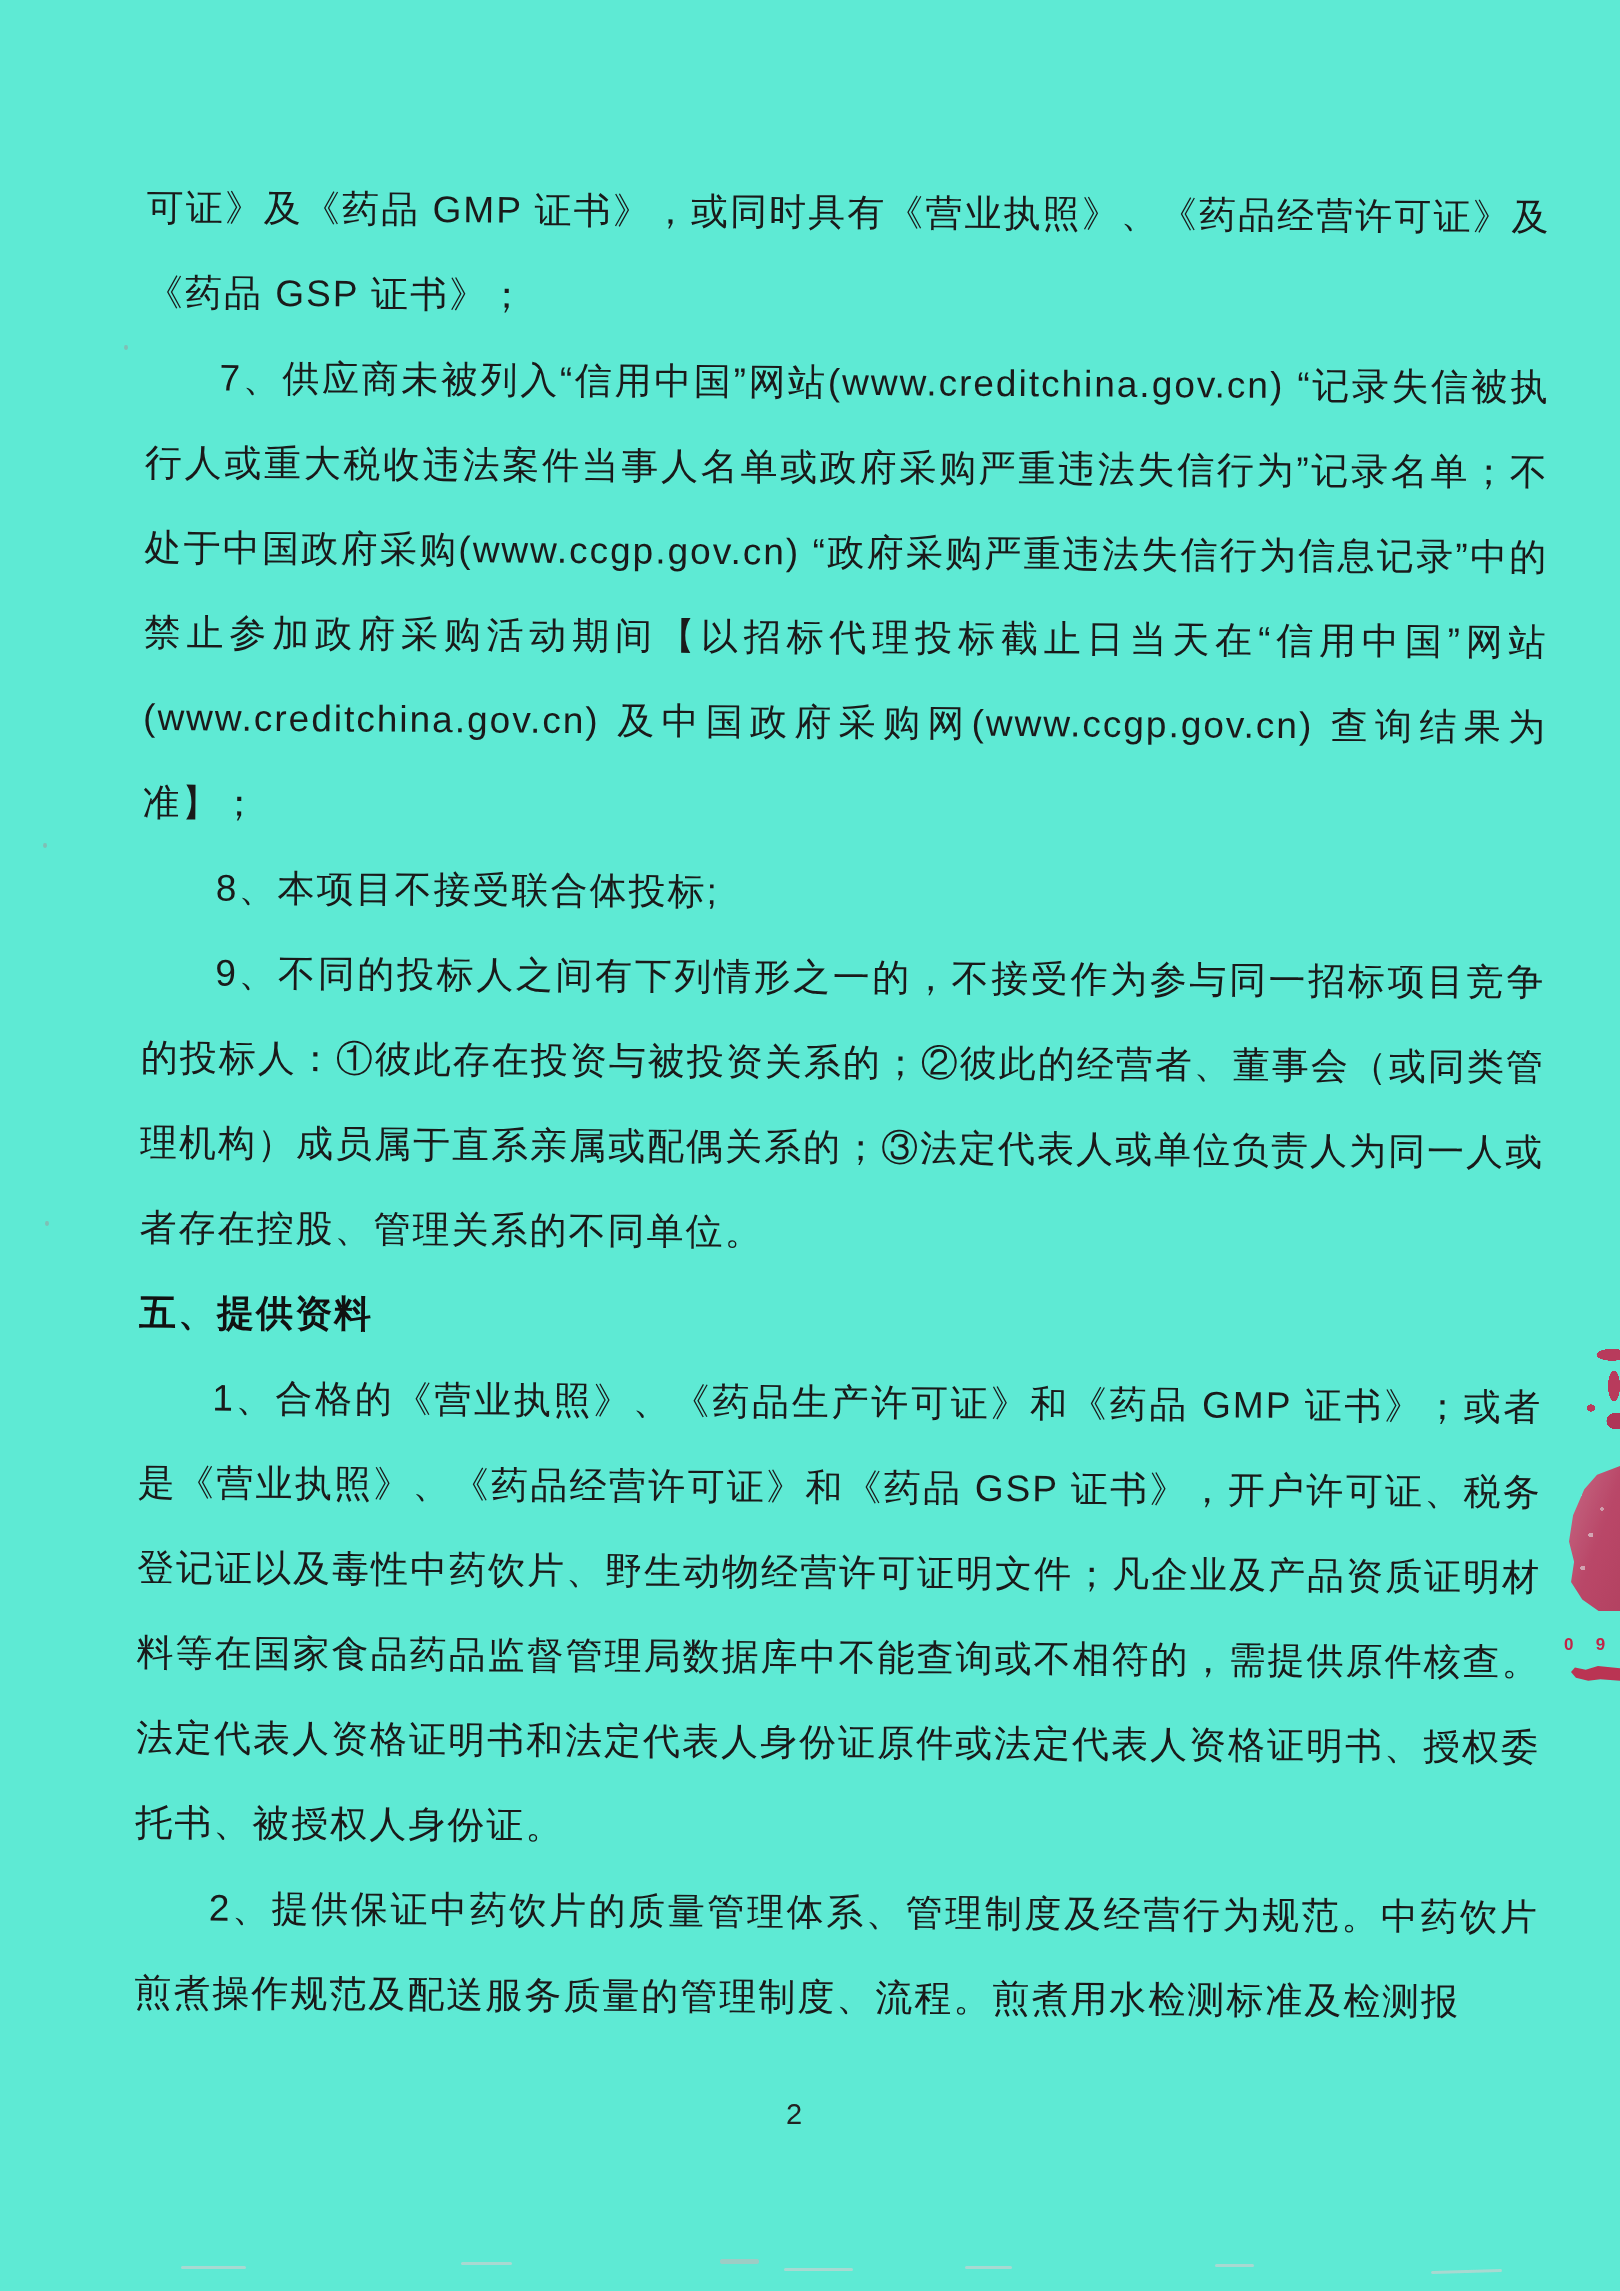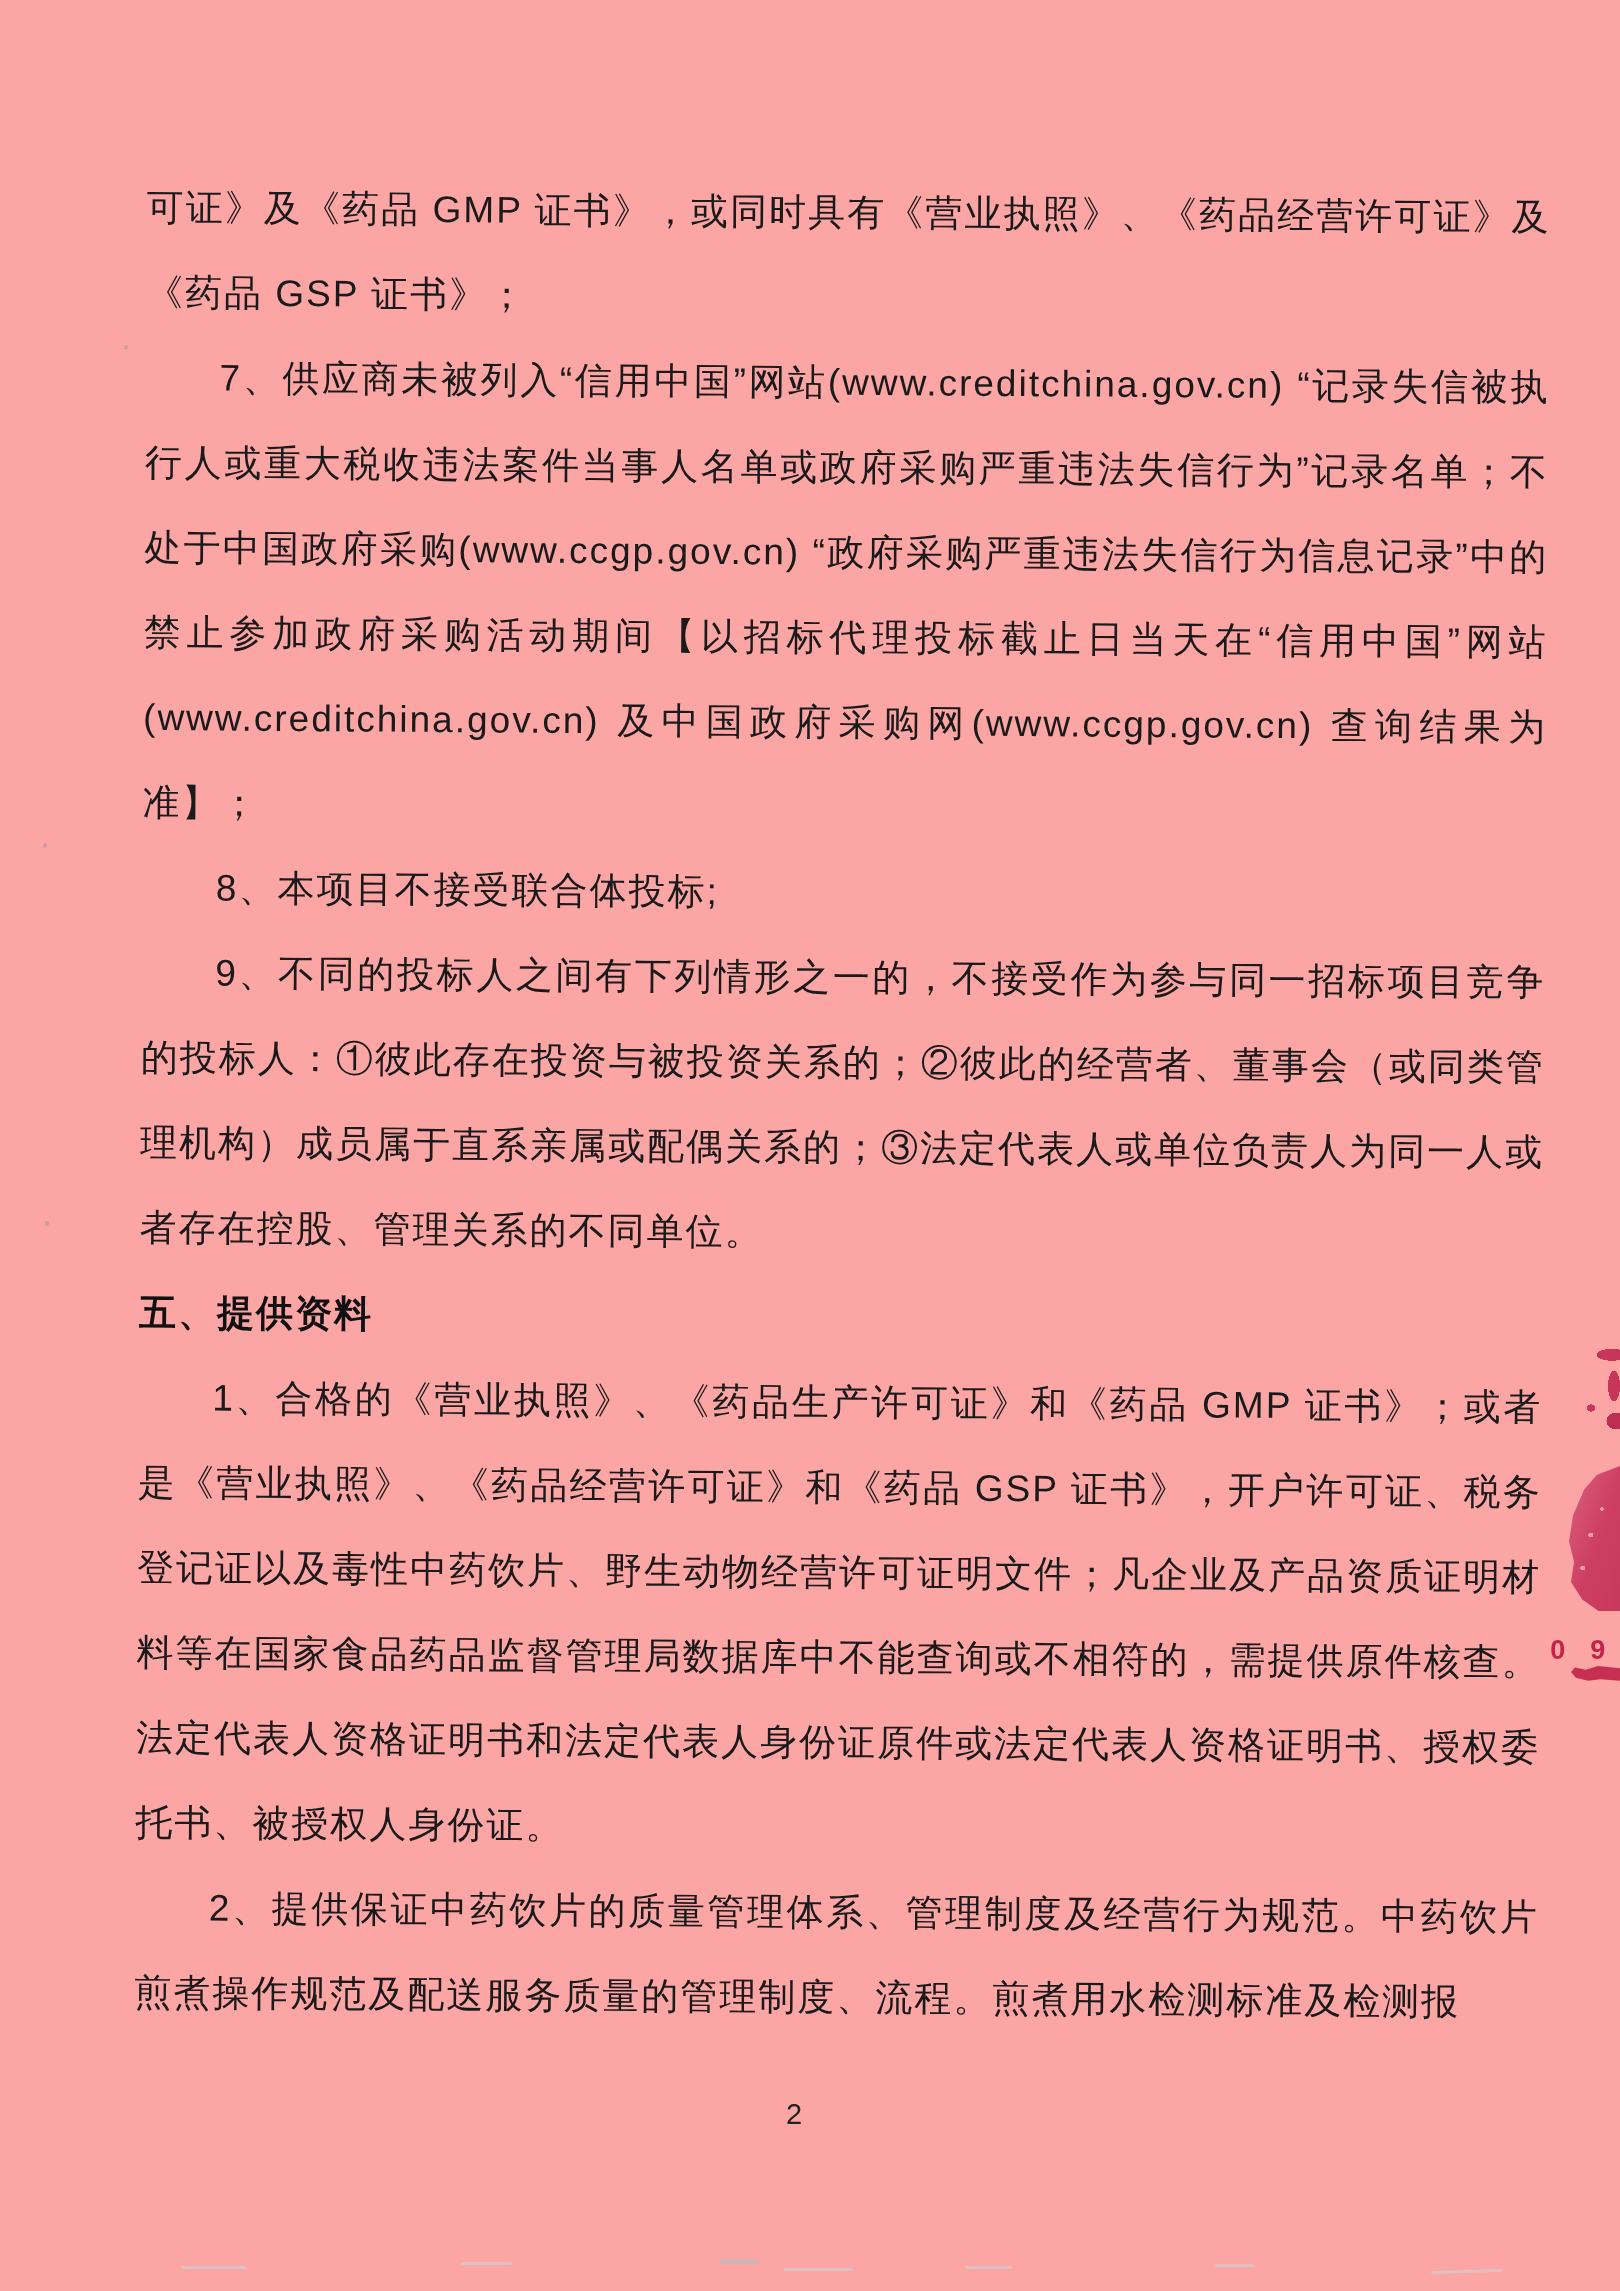--- a/index.html
+++ b/index.html
@@ -4,21 +4,21 @@
 <style>
   html, body {
     margin: 0;
     padding: 0;
     background: #ffffff;
   }
   .page {
     position: relative;
     width: 1620px;
     height: 2292px;
-    background: #fca5a5;
+    background: #5eead4;
     overflow: hidden;
     font-family: "Liberation Sans", sans-serif;
     color: #1c1c1c;
   }
   
   .text-block {
     position: absolute;
     left: 147px;
     top: 165px;
     width: 1404px;
@@ -77,21 +77,21 @@
       radial-gradient(circle 4.9px at 13.7px 102px, rgba(255,255,255,0.5) 50%, rgba(255,255,255,0) 51%),
       radial-gradient(circle 3.9px at 33px 43px, rgba(255,255,255,0.45) 50%, rgba(255,255,255,0) 51%),
       linear-gradient(110deg, #d4587a 0%, #c73059 55%, #c02b52 100%);
     clip-path: polygon(100% 0, 55% 6%, 30% 16%, 8% 34%, 0 52%, 10% 66%, 4% 80%, 26% 92%, 58% 100%, 100% 100%);
     opacity: 0.88;
   }
   .stamp-digits {
     position: absolute;
     right: 5.9px;
     top: 1635px;
-    font-size: 27px;
+    font-size: 17px;
     font-weight: bold;
     color: #c22448;
     letter-spacing: 8.8px;
     font-family: "Liberation Sans", sans-serif;
   }
   .stamp-bar {
     position: absolute;
     right: 0;
     top: 1666px;
     width: 49px;

